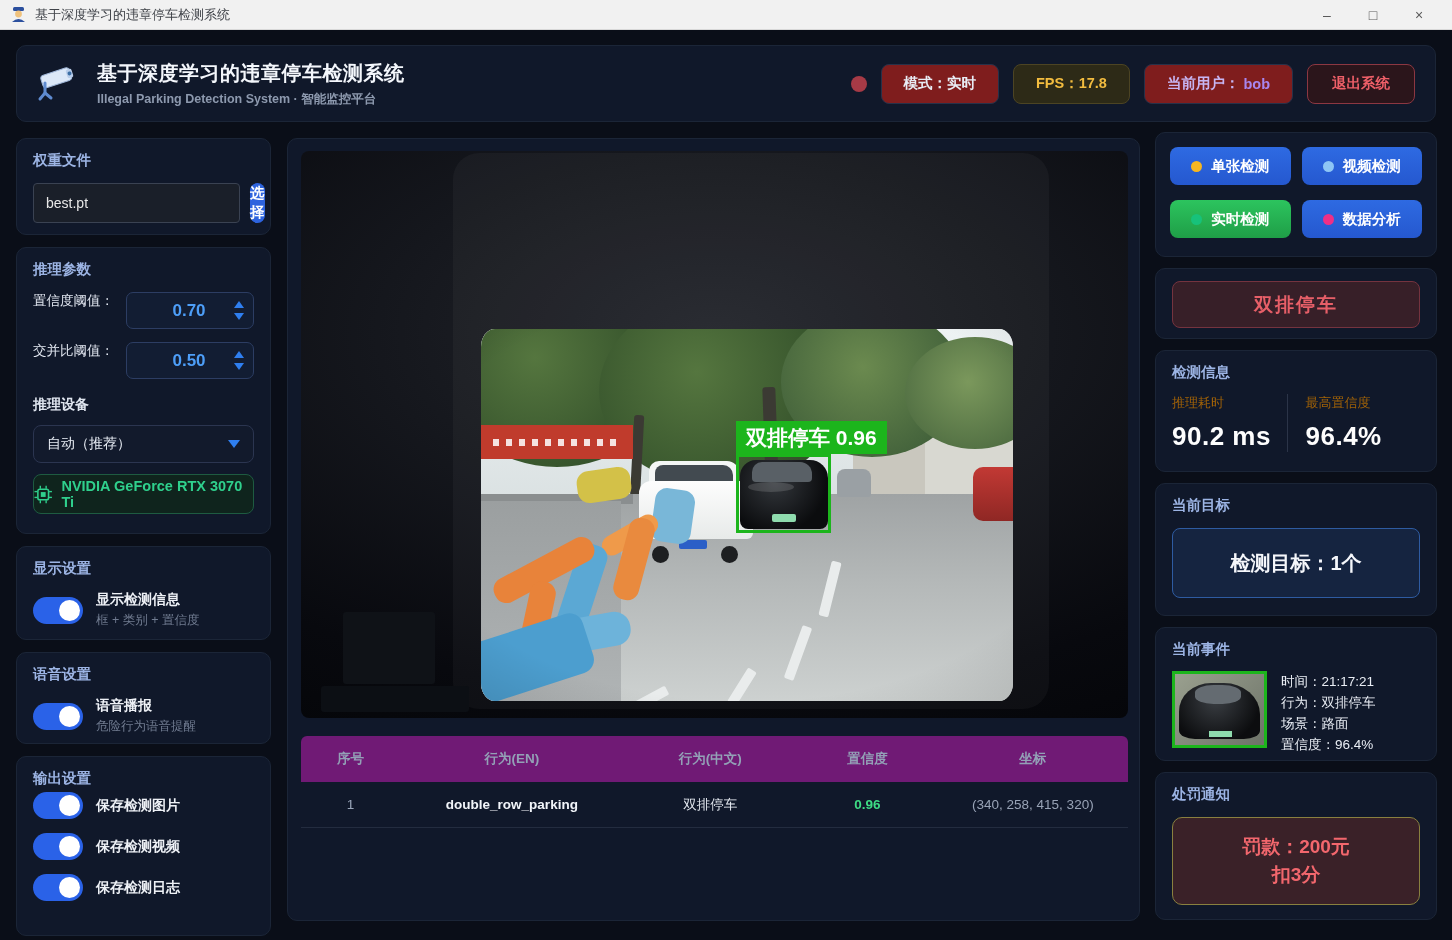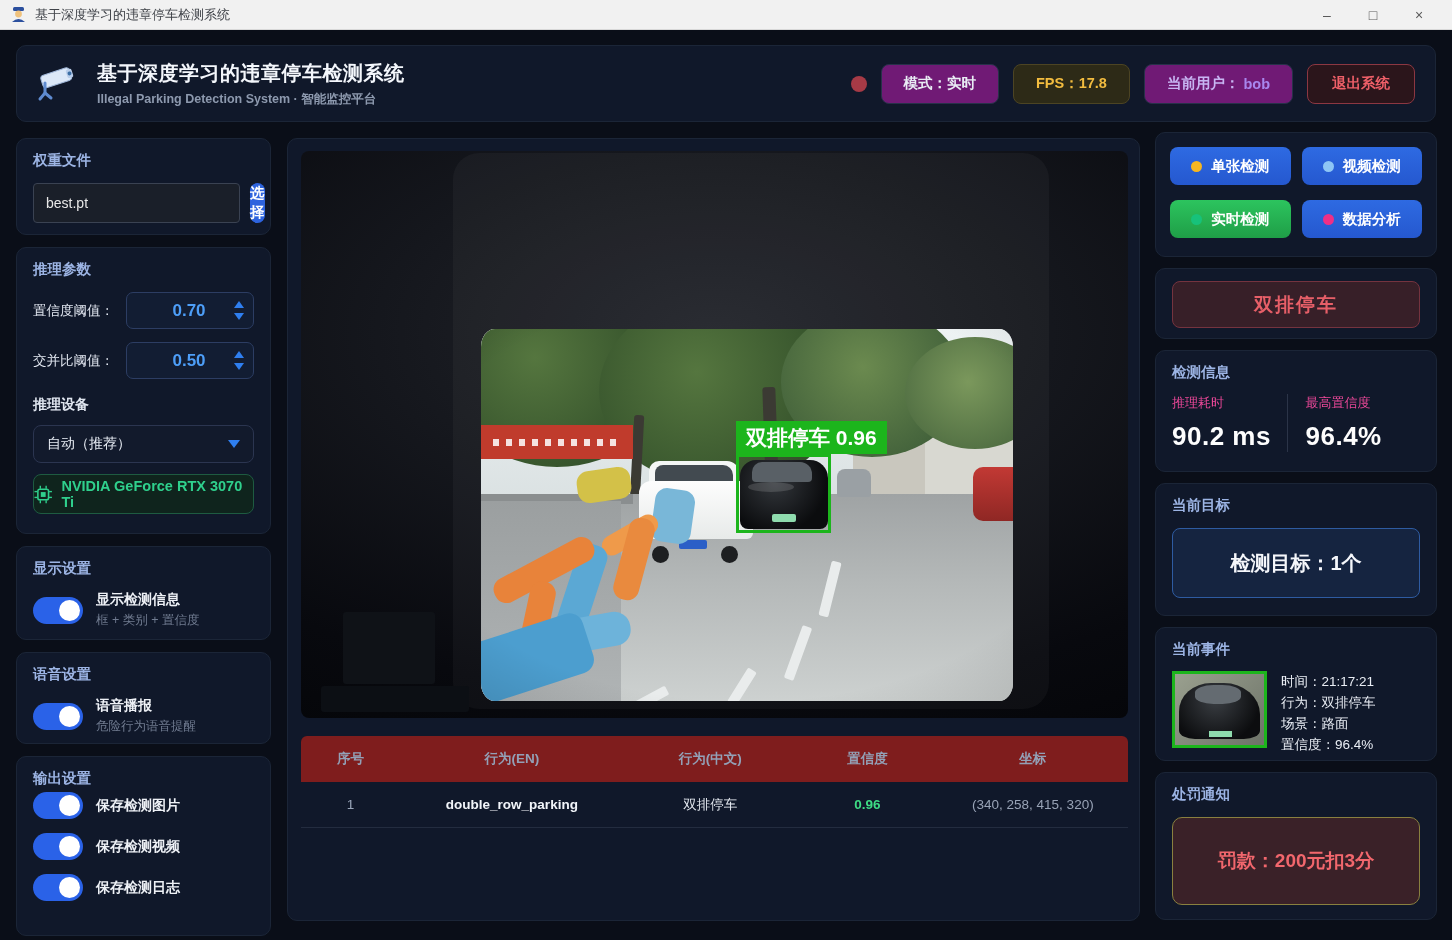--- a/index.html
+++ b/index.html
@@ -14,42 +14,42 @@
   .win-btn { width:46px; height:29px; display:flex; align-items:center; justify-content:center;
     color:#5a5a5a; font-size:14px; cursor:default; }
 
   
   .header { position:absolute; left:16px; top:45px; width:1420px; height:77px; background:#10182a;
     border:1px solid #1b2537; border-radius:10px; display:flex; align-items:center; padding:0 20px; }
   .header-title-block { margin-left:14px; }
   .header-title { color:#f4f7fc; font-size:20px; font-weight:bold; letter-spacing:.5px; }
   .header-sub { color:#8d99ae; font-size:12.5px; font-weight:bold; margin-top:4px; }
   .status-dot { width:16px; height:16px; border-radius:50%; background:#a63a46; margin-left:auto; }
-  .badge { height:40px; border-radius:8px; background:#701a75; border:1px solid #273149;
+  .badge { height:40px; border-radius:8px; background:#7f1d1d; border:1px solid #273149;
     display:flex; align-items:center; justify-content:center; padding:0 22px; margin-left:14px;
     font-size:14.5px; font-weight:bold; color:#e8ecf4; white-space:nowrap; }
   .badge-fps { background:#2d2a17; border-color:#4c4423; color:#f2bc3f; }
   .badge-time { color:#f2bc3f; }
   .badge-user { color:#c7b5f2; }
   .badge-user .uname { color:#a886ee; margin-left:4px; }
   .btn-exit { height:40px; border-radius:8px; background:#2b151b; border:1px solid #8c3742; color:#ee5f68;
     font-size:14.5px; font-weight:bold; padding:0 24px; margin-left:14px; display:flex; align-items:center; }
 
   
   .card { background:#10182a; border:1px solid #1b2537; border-radius:10px; padding:12px 16px; }
   .card-title { color:#9cb4e4; font-size:14.5px; font-weight:bold; }
 
   
   .sidebar-left { position:absolute; left:16px; top:138px; width:255px; display:flex; flex-direction:column; gap:12px; }
   .weight-row { display:flex; gap:10px; margin-top:13px; }
   .file-input { flex:1; height:40px; background:#1a1f29; border:1px solid #3a4252; border-radius:4px;
     color:#e8e8e8; font-size:14px; padding:0 12px; font-family:inherit; }
   .btn-select { width:64px; height:40px; background:#2d63de; border:none; border-radius:8px; color:#fff;
     font-size:14.5px; font-weight:bold; }
-  .param-row { display:flex; align-items:center; justify-content:space-between; margin-top:13px; }
+  .param-row { display:flex; align-items:flex-start; justify-content:space-between; margin-top:13px; }
   .param-label { color:#e3e8f2; font-size:13.5px; }
   .spinbox { width:128px; height:37px; background:#121d33; border:1px solid #2c3d63; border-radius:7px;
     position:relative; display:flex; align-items:center; justify-content:center; }
   .spin-value { color:#4d9ef8; font-size:17px; font-weight:bold; margin-right:2px; }
   .spin-arrows { position:absolute; right:9px; top:0; height:100%; display:flex; flex-direction:column;
     justify-content:center; gap:5px; }
   .tri-up { width:0; height:0; border-left:5px solid transparent; border-right:5px solid transparent; border-bottom:7px solid #2f7ff0; }
   .tri-down { width:0; height:0; border-left:5px solid transparent; border-right:5px solid transparent; border-top:7px solid #2f7ff0; }
   .sub-title { color:#dfe5ef; font-size:14px; font-weight:bold; margin-top:17px; }
   .dropdown { margin-top:11px; height:38px; background:#121a2c; border:1px solid #2b3550; border-radius:8px;
@@ -134,21 +134,21 @@
   .sc.b1b { left:58px; top:288px; width:92px; height:34px; background:#6db3da; border-radius:16px; transform:rotate(-10deg); }
   .sc.o2 { left:140px; top:188px; width:26px; height:84px; background:#e98a3e; transform:rotate(15deg); }
   .sc.o2b { left:118px; top:196px; width:62px; height:20px; background:#ef9a4a; transform:rotate(-30deg); }
   .sc.b2 { left:172px; top:160px; width:40px; height:54px; background:#79b7d8; transform:rotate(8deg); }
   .sc.yl { left:96px; top:140px; width:54px; height:32px; background:#d3c148; transform:rotate(-8deg); }
   .sc.bk { left:-12px; top:298px; width:122px; height:62px; background:#4c9ecf; border-radius:14px; transform:rotate(-18deg); }
 
   
   .det-table { position:absolute; left:13px; top:597px; width:827px; }
   .tr { display:flex; align-items:center; height:46px; }
-  .tr.head { background:#7f1d1d; border-radius:6px 6px 0 0; color:#93a0b6; font-size:13.5px; font-weight:bold; }
+  .tr.head { background:#701a75; border-radius:6px 6px 0 0; color:#93a0b6; font-size:13.5px; font-weight:bold; }
   .tr.row { border-bottom:1px solid #232c3f; font-size:13.5px; }
   .td { text-align:center; }
   .c0{width:12%;} .c1{width:27%;} .c2{width:21%;} .c3{width:17%;} .c4{width:23%;}
   .cell-idx { color:#9aa6ba; }
   .cell-en { color:#f2f5fa; font-weight:bold; }
   .cell-cn { color:#e6ebf2; }
   .cell-conf { color:#3ddc84; font-weight:bold; }
   .cell-coord { color:#98a3b6; }
 
   
@@ -161,37 +161,37 @@
   .dot-yellow { background:#f7b620; } .dot-skyblue { background:#8ec6f5; }
   .dot-green { background:#17c27a; } .dot-pink { background:#ef2f86; }
 
   .alert-card { padding:12px 16px; }
   .alert-box { height:47px; border-radius:8px; background:#371f28; border:1px solid #74333f;
     display:flex; align-items:center; justify-content:center; color:#e75f68; font-size:19px; font-weight:bold; letter-spacing:2px; }
 
   .info-cols { display:flex; margin-top:12px; }
   .info-col { flex:1; }
   .info-col.sep { border-left:1px solid #2b3448; padding-left:18px; }
-  .info-label { color:#ec4899; font-size:13px; }
+  .info-label { color:#a16207; font-size:13px; }
   .info-value { color:#fdfdfd; font-size:26px; font-weight:bold; margin-top:9px; letter-spacing:.5px; }
 
   .target-box { margin-top:13px; height:70px; border-radius:8px; background:#152440; border:1.5px solid #2e5ba1;
     display:flex; align-items:center; justify-content:center; color:#f5f7fb; font-size:20px; font-weight:bold; }
 
   .event-body { display:flex; gap:14px; margin-top:12px; }
   .thumb { width:95px; height:77px; border:3px solid #1cb51c; background:linear-gradient(135deg,#9aa08f,#6d7368);
     position:relative; overflow:hidden; flex:none; }
   .thumb-car { position:absolute; left:5%; right:5%; top:12%; bottom:8%;
     background:radial-gradient(circle at 45% 30%, #3a3e43, #0c0d0f 75%); border-radius:40% 45% 20% 20%/50% 55% 15% 15%; }
   .thumb-glass { position:absolute; left:22%; right:26%; top:16%; height:26%; background:#646b71; border-radius:40%; }
   .thumb-plate { position:absolute; left:38%; bottom:11%; width:26%; height:9%; background:#8fdcae; }
   .event-rows { color:#e9edf4; font-size:13.5px; line-height:21px; }
 
   .penalty-box { margin-top:13px; height:88px; border-radius:10px; background:#3a2128; border:1.5px solid #89803f;
-    display:flex; flex-direction:row; align-items:center; justify-content:center; color:#f2676d;
+    display:flex; flex-direction:column; align-items:center; justify-content:center; color:#f2676d;
     font-size:19px; font-weight:bold; line-height:28px; }
 </style>
 </head>
 <body>
 
 <div class="titlebar">
   <svg width="17" height="17" viewBox="0 0 17 17">
     <rect x="3" y="1" width="11" height="4" rx="1.5" fill="#2b4f9e"></rect>
     <circle cx="8.5" cy="8" r="3.4" fill="#f0c27d"></circle>
     <path d="M2 16 q6.5 -6 13 0 z" fill="#2b4f9e"></path>

